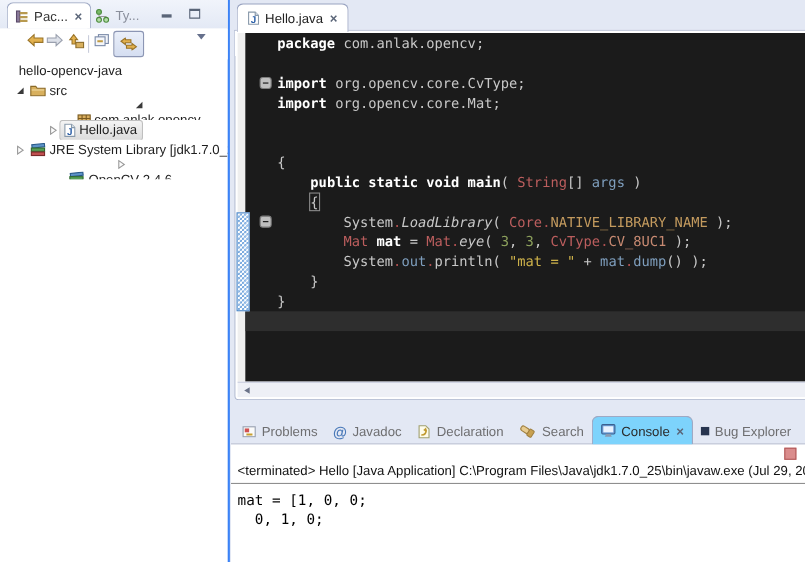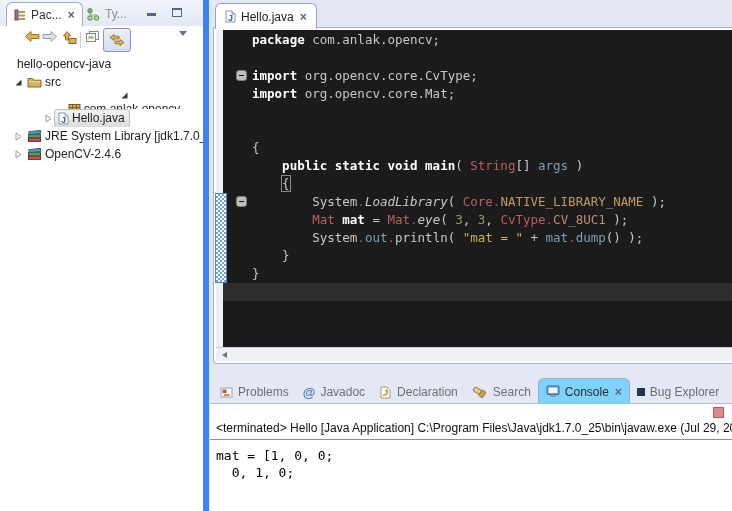--- a/index.html
+++ b/index.html
@@ -1,20 +1,20 @@
 <!DOCTYPE html>
 <html><head>
 <meta charset="utf-8">
 <style>
   html,body{margin:0;padding:0;}
   body{font-family:"Liberation Sans",sans-serif;}
   #stage{position:relative;width:732px;height:511px;background:#E3E8F4;overflow:hidden;}
 
   
-  #left-panel{position:absolute;left:0;top:0;width:209px;height:511px;background:#FFFFFF;border-right:6px solid #3b82f6;box-sizing:border-box;}
+  #left-panel{position:absolute;left:0;top:0;width:209px;height:511px;background:#FFFFFF;border-right:2px solid #3b82f6;box-sizing:border-box;}
   #left-tabrow{position:absolute;left:0;top:0;width:100%;height:26px;background:linear-gradient(#F1F4FB,#E3E9F5);}
   .vtab{position:absolute;top:2px;height:24px;display:flex;align-items:center;padding:0 7px;font-size:12px;color:#333;box-sizing:border-box;}
   .vtab.active{background:#FFFFFF;border:1px solid #9FA9C4;border-bottom:none;border-radius:6px 6px 0 0;}
   .vtab.inactive{color:#8A8F9C;}
   .icon{display:inline-block;vertical-align:middle;line-height:0;}
   .tab-close{font-size:12px;font-weight:bold;color:#5A6578;margin-left:6px;line-height:1;}
   .winbtn{position:absolute;top:7px;width:14px;height:12px;cursor:default;}
   .min-bar{width:9px;height:3px;background:#5A6578;margin-top:6px;}
   .max-box{width:10px;height:9px;border:1px solid #5A6578;border-top:2px solid #5A6578;box-sizing:border-box;}
 
@@ -186,21 +186,21 @@
           </span>
           <span class="tree-core">
             <span class="icon tree-icon"><svg width="15" height="13">
                 <rect x="2" y="1" width="11.5" height="3" fill="#5E94C8" stroke="#2A5A8A" transform="rotate(-6 8 2.5)"></rect>
                 <rect x="1.5" y="4.6" width="12" height="3" fill="#57A057" stroke="#2E6A2E"></rect>
                 <rect x="1.5" y="8.2" width="12" height="3.2" fill="#C05050" stroke="#7A2A2A"></rect>
               </svg></span>
             <span>JRE System Library [jdk1.7.0_25]</span>
           </span>
         </div>
-        <div class="tree-row" style="padding-left: 13px;">
+        <div class="tree-row" style="padding-left: 13px; flex-direction: column;">
           <span class="tree-arrow icon">
             <svg width="9" height="9">
               <path d="M2 1 L7 4.5 L2 8 Z" fill="#FDFDFD" stroke="#9A9A9A"></path>
             </svg>
           </span>
           <span class="tree-core">
             <span class="icon tree-icon"><svg width="15" height="13">
                 <rect x="2" y="1" width="11.5" height="3" fill="#5E94C8" stroke="#2A5A8A" transform="rotate(-6 8 2.5)"></rect>
                 <rect x="1.5" y="4.6" width="12" height="3" fill="#57A057" stroke="#2E6A2E"></rect>
                 <rect x="1.5" y="8.2" width="12" height="3.2" fill="#C05050" stroke="#7A2A2A"></rect>

